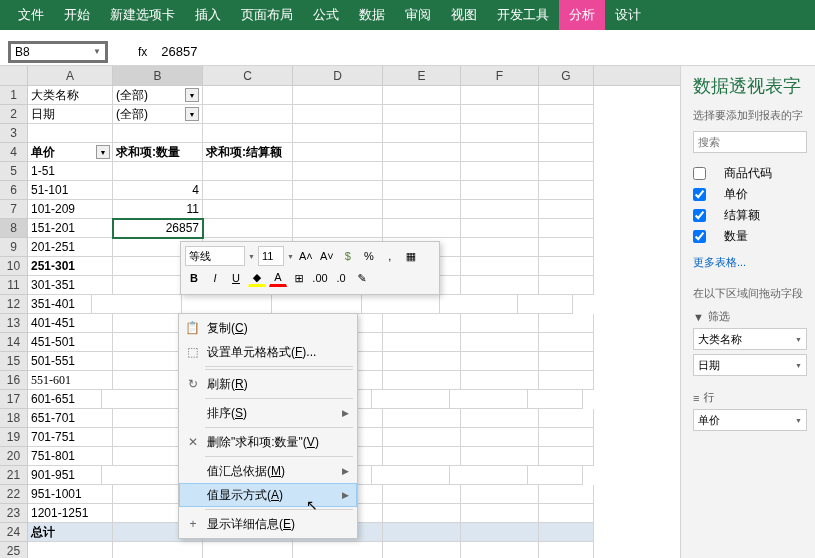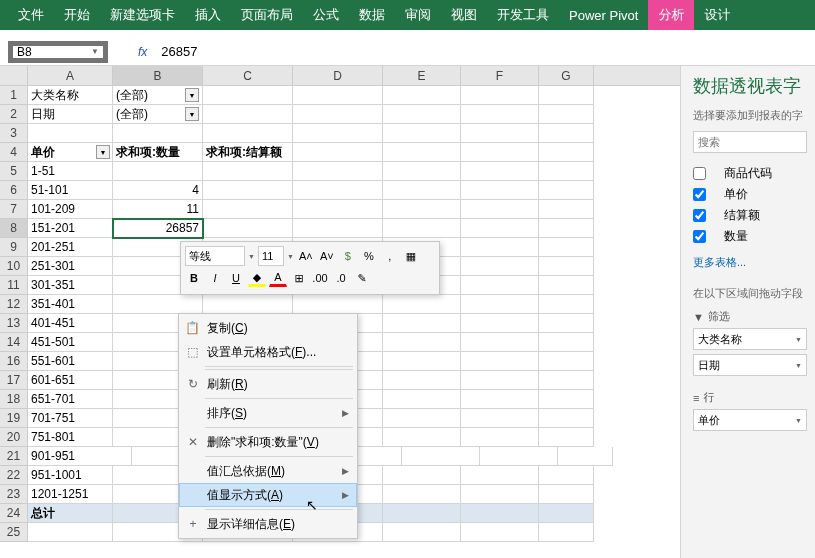--- a/index.html
+++ b/index.html
@@ -1,23 +1,23 @@
 <!DOCTYPE html>
 <html><head>
 <meta charset="utf-8">
 <style>
 *{box-sizing:border-box;margin:0;padding:0;font-family:"Microsoft YaHei",SimSun,sans-serif}
 body{font-size:12px;background:#fff;width:815px;height:558px;overflow:hidden;position:relative}
 .ribbon{background:#217346;height:30px;display:flex;align-items:center;padding:0 8px;color:#fff}
 .ribbon-tab{padding:0 10px;height:30px;display:flex;align-items:center;cursor:pointer;font-size:13px}
 .ribbon-tab.active{background:#ec4899}
 .formula-bar{height:28px;border-bottom:1px solid #d4d4d4;display:flex;align-items:center;background:#fff;margin-top:8px}
-.namebox{width:100px;height:22px;border:5px solid #737373;margin-left:8px;display:flex;align-items:center;padding:0 4px;justify-content:space-between}
+.namebox{width:100px;height:22px;border:3px solid #737373;margin-left:8px;display:flex;align-items:center;padding:0 4px;justify-content:space-between}
 .namebox-dd{font-size:8px;color:#666}
-.fx-label{margin:0 10px 0 30px;font-style:italic;color:#1d4ed8}
+.fx-label{margin:0 10px 0 30px;color:#000000}
 .formula-input{flex:1;height:22px;border:none;padding:0 4px;font-size:13px}
 .sheet-area{display:flex;height:calc(100% - 66px)}
 .grid-wrap{width:680px;height:100%;overflow:hidden;position:relative}
 .col-headers{display:flex;height:20px;background:#e6e6e6;border-bottom:1px solid #ccc}
 .corner{width:28px;border-right:1px solid #ccc;background:#e6e6e6}
 .col-h{border-right:1px solid #ccc;display:flex;align-items:center;justify-content:center;color:#444;background:#e6e6e6}
 .col-h.active{background:#d2d2d2}
 .row{display:flex;height:19px}
 .row-h{width:28px;background:#e6e6e6;border-right:1px solid #ccc;border-bottom:1px solid #ccc;display:flex;align-items:center;justify-content:center;color:#444;font-size:12px}
 .row-h.active{background:#d2d2d2}
@@ -60,21 +60,20 @@
     <div class="ribbon-tab">文件</div>
     <div class="ribbon-tab">开始</div>
     <div class="ribbon-tab">新建选项卡</div>
     <div class="ribbon-tab">插入</div>
     <div class="ribbon-tab">页面布局</div>
     <div class="ribbon-tab">公式</div>
     <div class="ribbon-tab">数据</div>
     <div class="ribbon-tab">审阅</div>
     <div class="ribbon-tab">视图</div>
     <div class="ribbon-tab">开发工具</div>
-    <div class="ribbon-tab">Power Pivot</div>
     <div class="ribbon-tab active">分析</div>
     <div class="ribbon-tab">设计</div>
   </div>
 
 <div class="formula-bar">
   <div class="namebox">
     <span>B8</span>
     <span class="namebox-dd">▼</span>
   </div>
   <span class="fx-label">fx</span>
@@ -179,41 +178,41 @@
           <div class="cell" style="width: 85px; position: relative;">201-251</div>
           <div class="cell right" style="width: 90px; position: relative;">16</div>
           <div class="cell" style="width: 90px; position: relative;"></div>
           <div class="cell" style="width: 90px; position: relative;"></div>
           <div class="cell" style="width: 78px; position: relative;"></div>
           <div class="cell" style="width: 78px; position: relative;"></div>
           <div class="cell" style="width: 55px; position: relative;"></div>
         </div>
         <div class="row">
           <div class="row-h">10</div>
-          <div class="cell" style="width: 85px; position: relative;">251-301</div>
+          <div class="cell" style="width: 85px; position: relative; font-weight: bold;">251-301</div>
           <div class="cell right" style="width: 90px; position: relative;">14</div>
           <div class="cell" style="width: 90px; position: relative;"></div>
           <div class="cell" style="width: 90px; position: relative;"></div>
           <div class="cell" style="width: 78px; position: relative;"></div>
           <div class="cell" style="width: 78px; position: relative;"></div>
           <div class="cell" style="width: 55px; position: relative;"></div>
         </div>
         <div class="row">
           <div class="row-h">11</div>
           <div class="cell" style="width: 85px; position: relative;">301-351</div>
           <div class="cell right" style="width: 90px; position: relative;">4</div>
           <div class="cell" style="width: 90px; position: relative;"></div>
           <div class="cell" style="width: 90px; position: relative;"></div>
           <div class="cell" style="width: 78px; position: relative;"></div>
           <div class="cell" style="width: 78px; position: relative;"></div>
           <div class="cell" style="width: 55px; position: relative;"></div>
         </div>
         <div class="row">
           <div class="row-h">12</div>
-          <div class="cell" style="width: 85px; position: relative;">351-401</div>
+          <div class="cell" style="width: 64px; position: relative;">351-401</div>
           <div class="cell" style="width: 90px; position: relative;"></div>
           <div class="cell" style="width: 90px; position: relative;"></div>
           <div class="cell" style="width: 90px; position: relative;"></div>
           <div class="cell" style="width: 78px; position: relative;"></div>
           <div class="cell" style="width: 78px; position: relative;"></div>
           <div class="cell" style="width: 55px; position: relative;"></div>
         </div>
         <div class="row">
           <div class="row-h">13</div>
           <div class="cell" style="width: 85px; position: relative;">401-451</div>
@@ -228,32 +227,42 @@
           <div class="row-h">14</div>
           <div class="cell" style="width: 85px; position: relative;">451-501</div>
           <div class="cell" style="width: 90px; position: relative;"></div>
           <div class="cell" style="width: 90px; position: relative;"></div>
           <div class="cell" style="width: 90px; position: relative;"></div>
           <div class="cell" style="width: 78px; position: relative;"></div>
           <div class="cell" style="width: 78px; position: relative;"></div>
           <div class="cell" style="width: 55px; position: relative;"></div>
         </div>
         <div class="row">
+          <div class="row-h">15</div>
+          <div class="cell" style="width: 85px; position: relative;">501-551</div>
+          <div class="cell" style="width: 90px; position: relative;"></div>
+          <div class="cell" style="width: 90px; position: relative;"></div>
+          <div class="cell" style="width: 90px; position: relative;"></div>
+          <div class="cell" style="width: 78px; position: relative;"></div>
+          <div class="cell" style="width: 78px; position: relative;"></div>
+          <div class="cell" style="width: 55px; position: relative;"></div>
+        </div>
+        <div class="row">
           <div class="row-h">16</div>
-          <div class="cell" style="width: 85px; position: relative;">551-601</div>
+          <div class="cell" style="width: 85px; position: relative; font-family: Liberation Serif, serif;">551-601</div>
           <div class="cell" style="width: 90px; position: relative;"></div>
           <div class="cell" style="width: 90px; position: relative;"></div>
           <div class="cell" style="width: 90px; position: relative;"></div>
           <div class="cell" style="width: 78px; position: relative;"></div>
           <div class="cell" style="width: 78px; position: relative;"></div>
           <div class="cell" style="width: 55px; position: relative;"></div>
         </div>
         <div class="row">
           <div class="row-h">17</div>
-          <div class="cell" style="width: 85px; position: relative;">601-651</div>
+          <div class="cell" style="width: 74px; position: relative;">601-651</div>
           <div class="cell" style="width: 90px; position: relative;"></div>
           <div class="cell" style="width: 90px; position: relative;"></div>
           <div class="cell" style="width: 90px; position: relative;"></div>
           <div class="cell" style="width: 78px; position: relative;"></div>
           <div class="cell" style="width: 78px; position: relative;"></div>
           <div class="cell" style="width: 55px; position: relative;"></div>
         </div>
         <div class="row">
           <div class="row-h">18</div>
           <div class="cell" style="width: 85px; position: relative;">651-701</div>
@@ -279,21 +288,21 @@
           <div class="cell" style="width: 85px; position: relative;">751-801</div>
           <div class="cell" style="width: 90px; position: relative;"></div>
           <div class="cell" style="width: 90px; position: relative;"></div>
           <div class="cell" style="width: 90px; position: relative;"></div>
           <div class="cell" style="width: 78px; position: relative;"></div>
           <div class="cell" style="width: 78px; position: relative;"></div>
           <div class="cell" style="width: 55px; position: relative;"></div>
         </div>
         <div class="row">
           <div class="row-h">21</div>
-          <div class="cell" style="width: 104px; position: relative;">901-951</div>
+          <div class="cell" style="width: 74px; position: relative;">901-951</div>
           <div class="cell" style="width: 90px; position: relative;"></div>
           <div class="cell" style="width: 90px; position: relative;"></div>
           <div class="cell" style="width: 90px; position: relative;"></div>
           <div class="cell" style="width: 78px; position: relative;"></div>
           <div class="cell" style="width: 78px; position: relative;"></div>
           <div class="cell" style="width: 55px; position: relative;"></div>
         </div>
         <div class="row">
           <div class="row-h">22</div>
           <div class="cell" style="width: 85px; position: relative;">951-1001</div>

